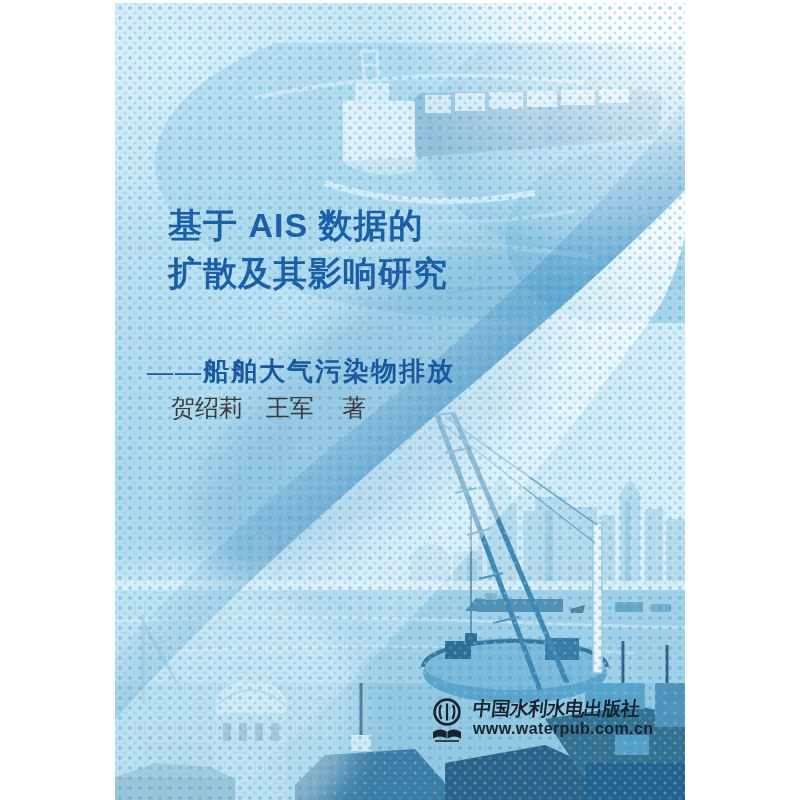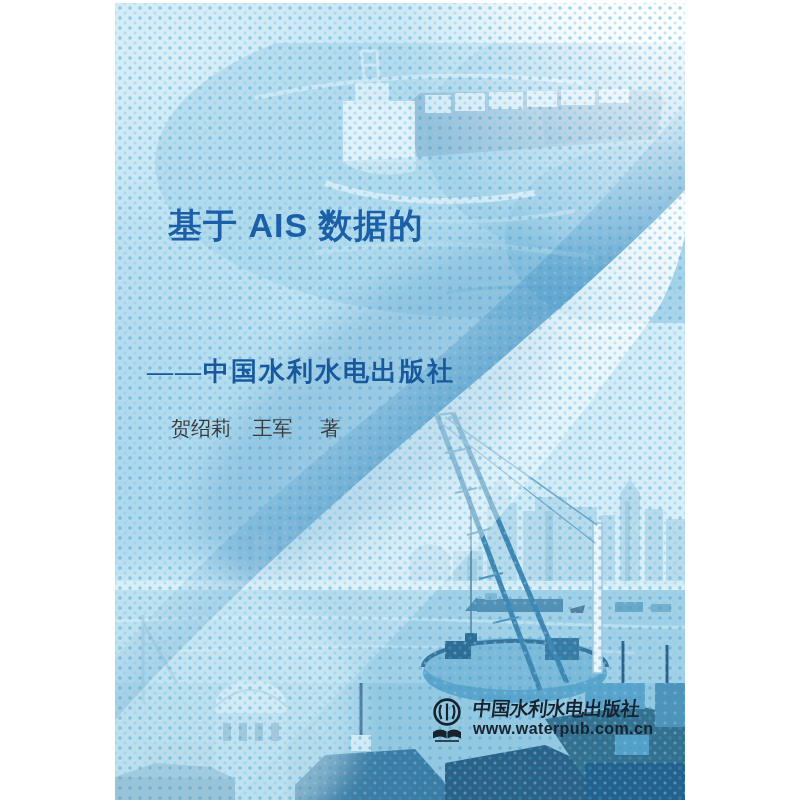--- a/index.html
+++ b/index.html
@@ -38,22 +38,22 @@
     font-size:34px;line-height:48px;font-weight:600;letter-spacing:1px;
     color:#1a5fa8;white-space:nowrap;
   }
   .subtitle{
     position:absolute;left:32px;top:352px;
     font-family:"Liberation Serif",serif;font-weight:bold;
     font-size:26px;line-height:34px;letter-spacing:2px;
     color:#17599c;white-space:nowrap;
   }
   .authors{
-    position:absolute;left:56px;top:412px;
-    font-size:20px;line-height:26px;color:#3a3a3a;white-space:nowrap;
+    position:absolute;left:56px;top:392px;
+    font-size:24px;line-height:26px;color:#3a3a3a;white-space:nowrap;
   }
   .authors .name1{margin-right:16px;}
   .authors .name2{margin-right:22px;}
 
   .publisher{
     position:absolute;left:315px;top:694px;display:flex;align-items:flex-start;
     color:#17222f;
   }
   .publisher .logo{width:34px;height:46px;margin-right:9px;flex:0 0 auto;}
   .pub-name{
@@ -226,23 +226,24 @@
 
       <rect x="0" y="0" width="570" height="797" fill="url(#cornerGlow)"></rect>
 
       <ellipse cx="55" cy="710" rx="190" ry="150" fill="rgba(225,243,250,0.45)" filter="url(#soft14)"></ellipse>
     </svg>
 
     <div class="dots"></div>
 
     <div class="title-block">
       <div>基于 AIS 数据的</div>
+      <div>扩散及其影响研究</div>
     </div>
 
-    <div class="subtitle">——中国水利水电出版社</div>
+    <div class="subtitle">——船舶大气污染物排放</div>
 
     <div class="authors">
       <span class="name1">贺绍莉</span>
       <span class="name2">王军</span>
       <span class="role">著</span>
     </div>
 
     <div class="publisher">
       <svg class="logo" viewBox="0 0 34 46">
         <circle cx="17" cy="15" r="12.4" fill="none" stroke="#17222f" stroke-width="2.6"></circle>

